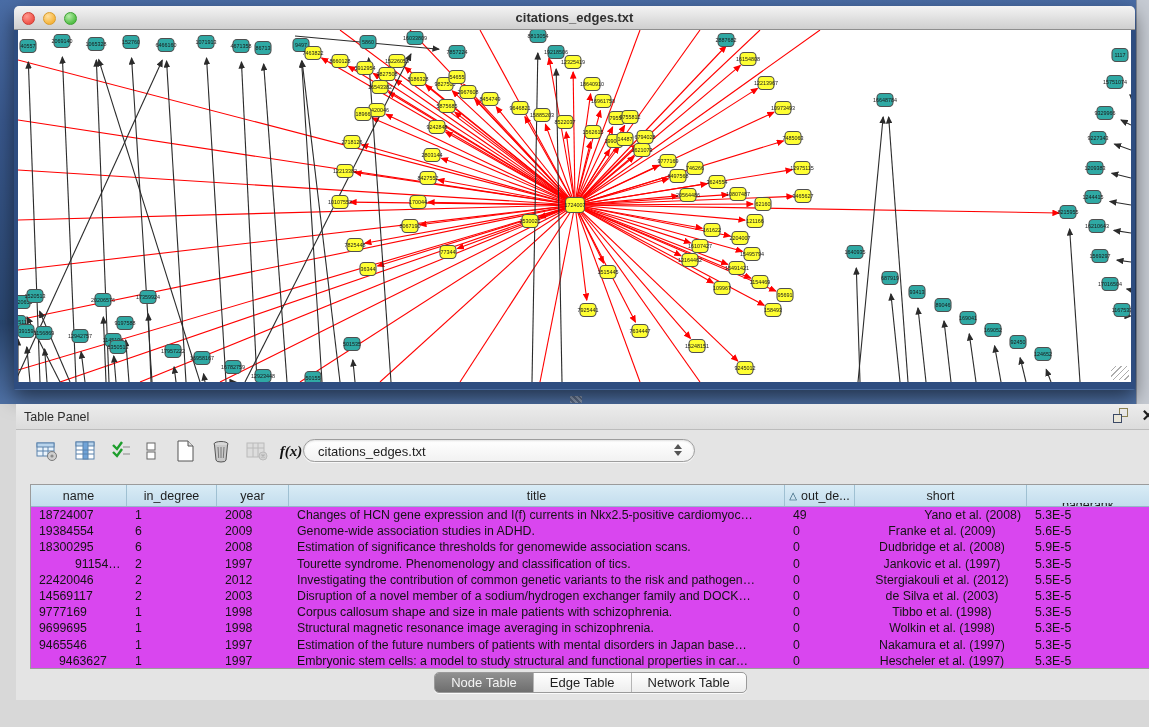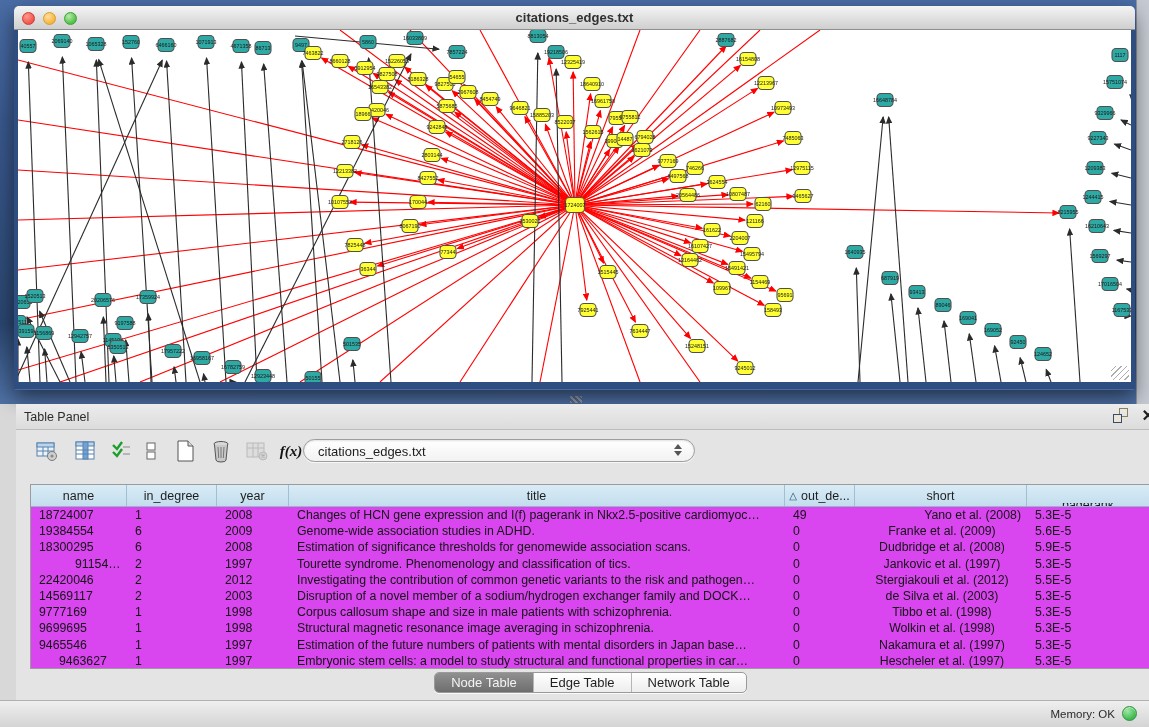--- a/index.html
+++ b/index.html
@@ -854,21 +854,21 @@
           </div>
           <div class="gh-cell" style="flex: 1 1 0%; margin-top: 18px;">
             <span>pagerank</span>
           </div>
         </div>
       <div class="grid-body" id="grid-body">
           <div class="grid-row">
             <div class="g-cell" style="width: 96px;">18724007</div>
             <div class="g-cell" style="width: 90px;">1</div>
             <div class="g-cell" style="width: 72px;">2008</div>
-            <div class="g-cell" style="width: 496px;">Changes of HCN gene expression and I(f) pagerank in Nkx2.5-positive cardiomyoc…</div>
+            <div class="g-cell" style="width: 496px;">Changes of HCN gene expression and I(f) currents in Nkx2.5-positive cardiomyoc…</div>
             <div class="g-cell" style="width: 70px;">49</div>
             <div class="g-cell" style="width: 172px; text-align: right;">Yano et al. (2008)</div>
             <div class="g-cell" style="flex: 1 1 0%;">5.3E-5</div>
           </div>
           <div class="grid-row">
             <div class="g-cell" style="width: 96px;">19384554</div>
             <div class="g-cell" style="width: 90px;">6</div>
             <div class="g-cell" style="width: 72px;">2009</div>
             <div class="g-cell" style="width: 496px;">Genome-wide association studies in ADHD.</div>
             <div class="g-cell" style="width: 70px;">0</div>
@@ -955,17 +955,13 @@
 
     <div class="tabs-row">
       <div class="seg" id="seg-tabs">
           <span class="seg-btn sel">Node Table</span>
           <span class="seg-btn">Edge Table</span>
           <span class="seg-btn">Network Table</span>
         </div>
     </div>
   </div>
 
-  <div class="status-bar">
-    <span class="mem">Memory: OK</span>
-    <span class="mem-dot"></span>
-  </div>
 </div>
 
 </body></html>

